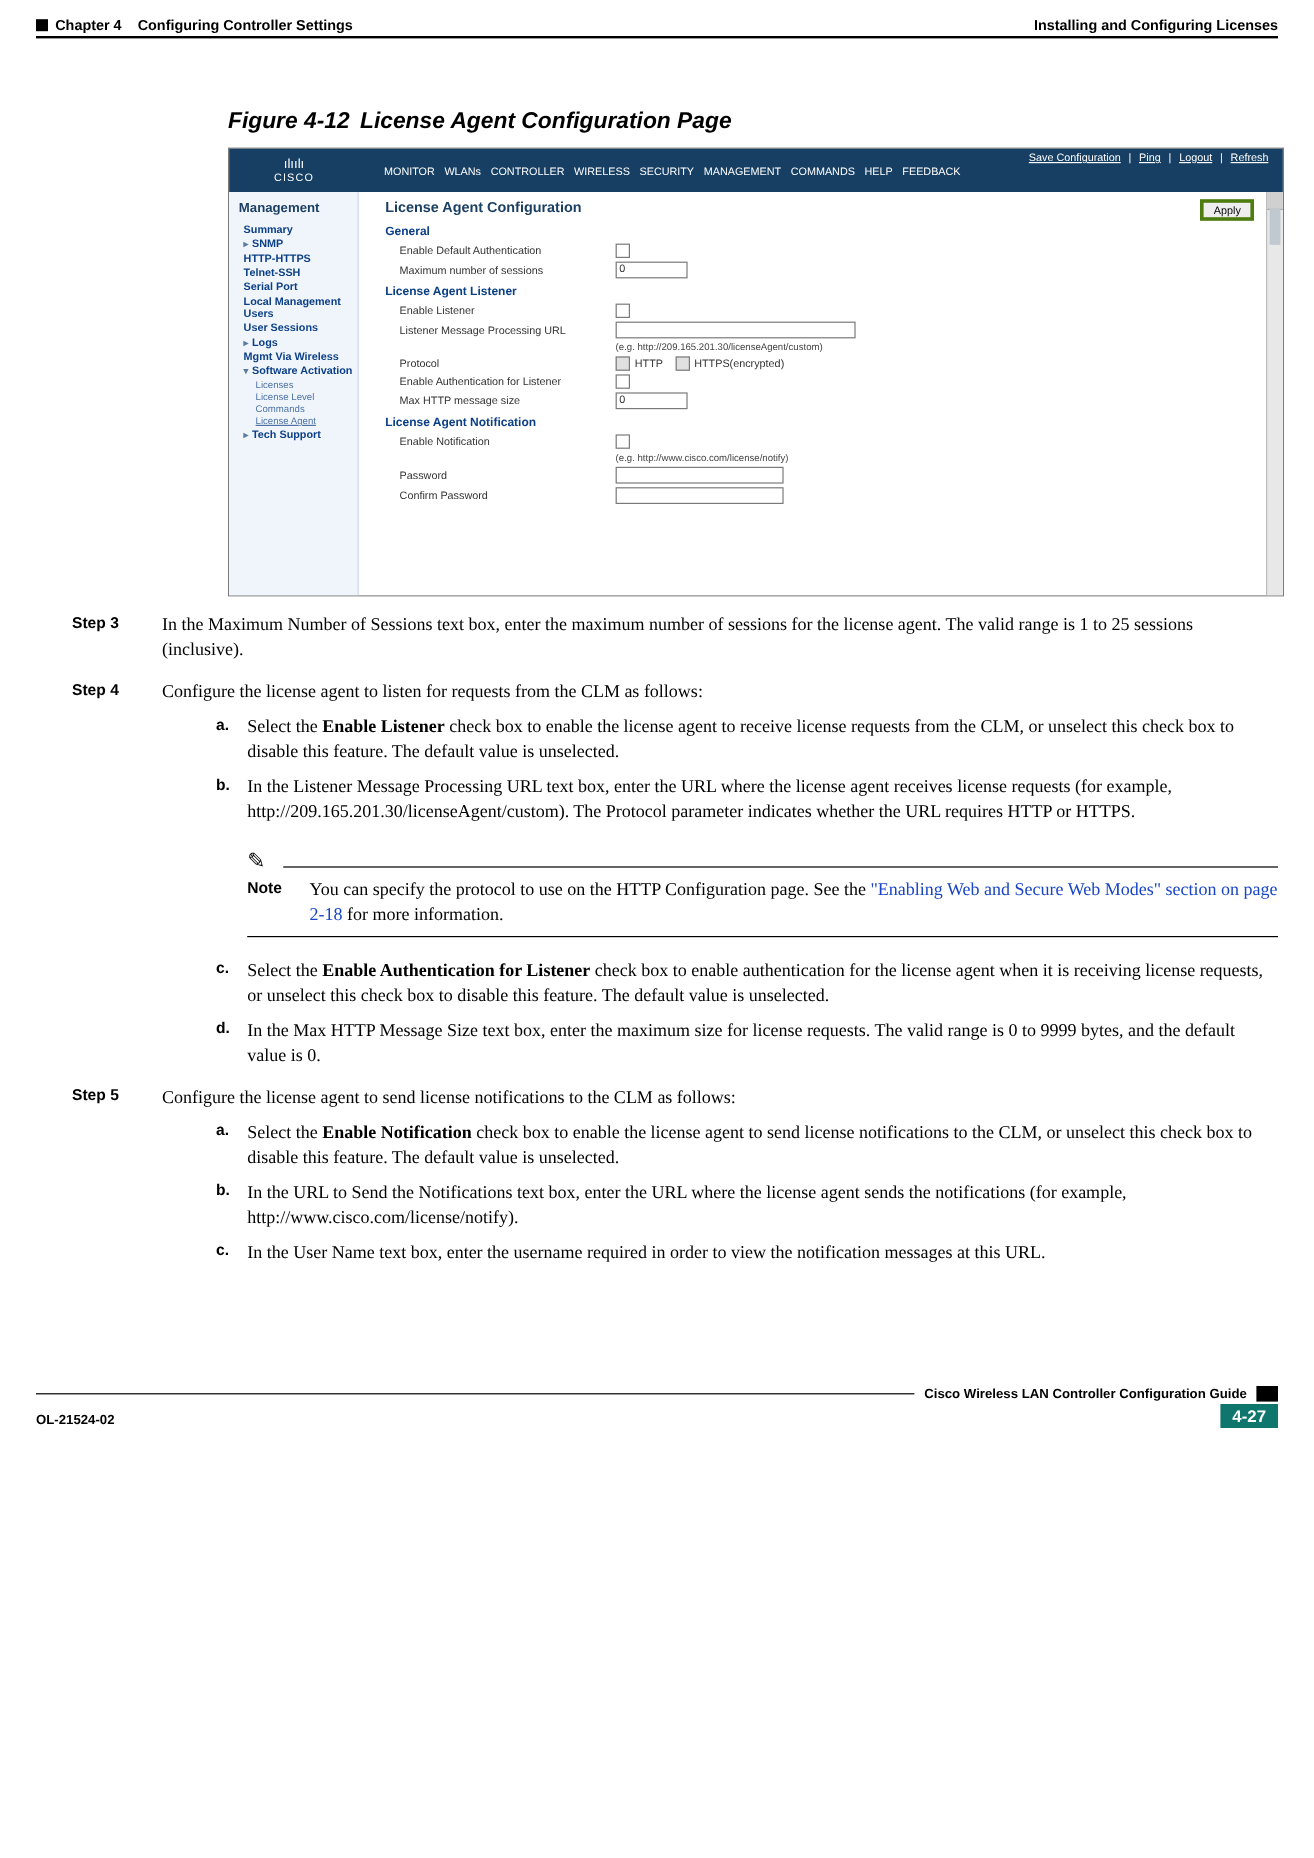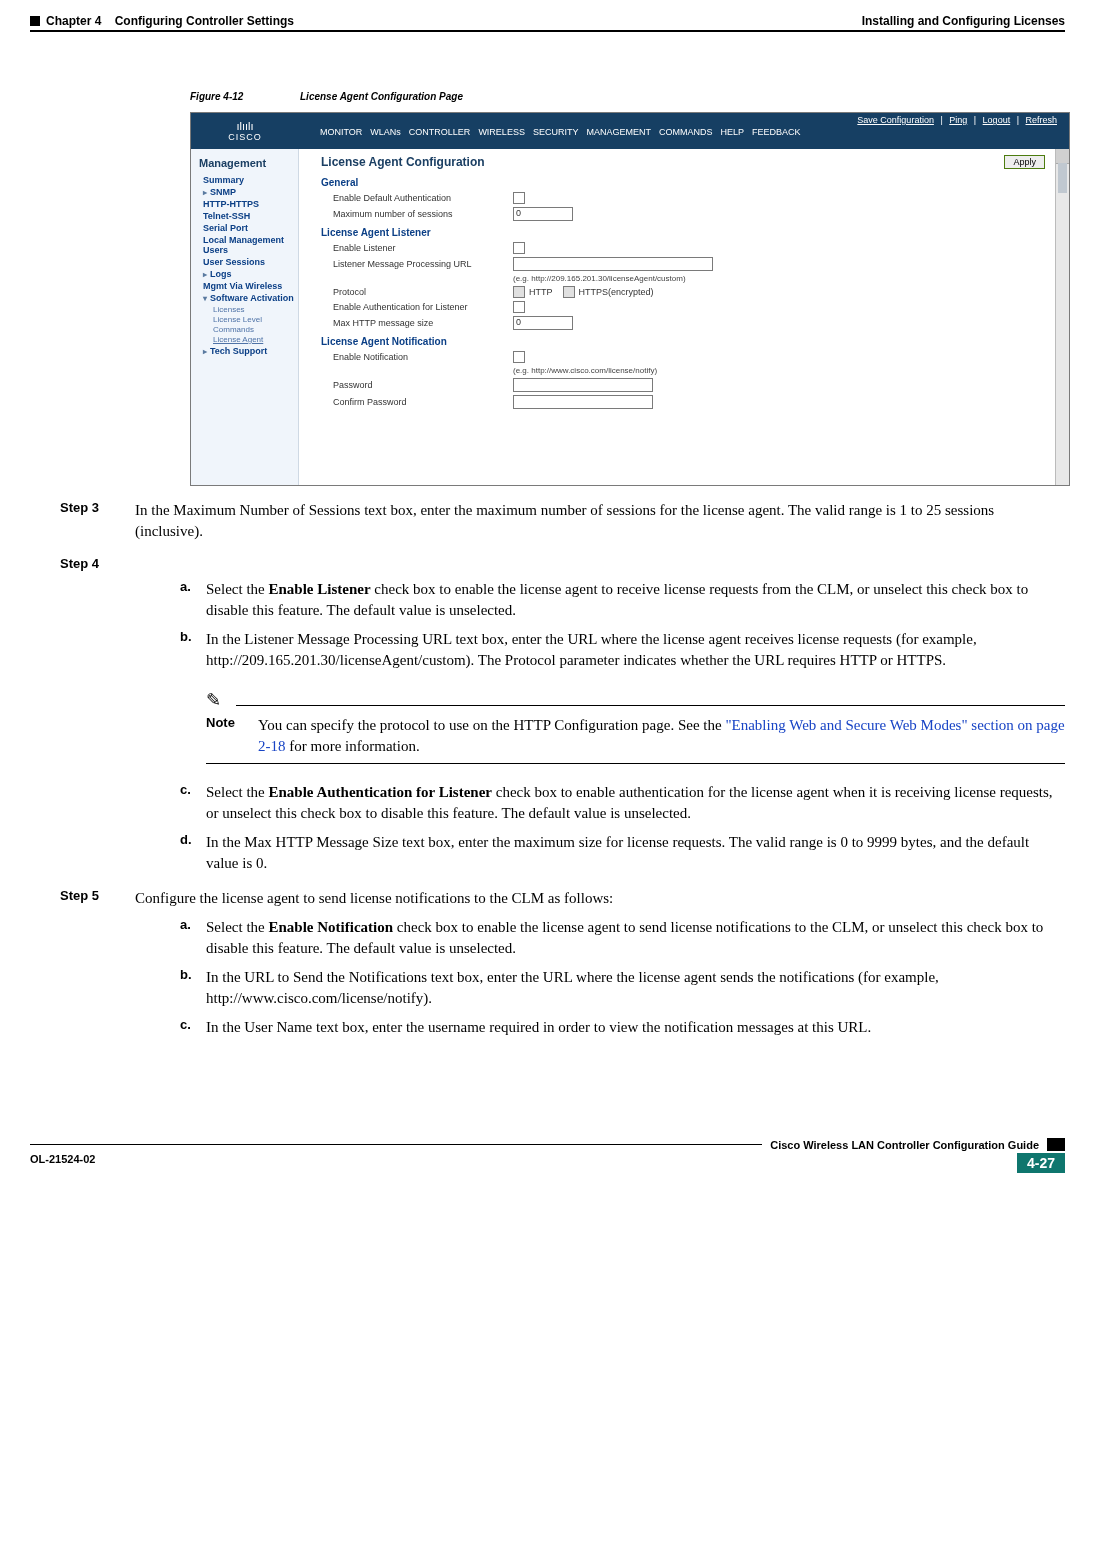--- a/index.html
+++ b/index.html
@@ -23,21 +23,21 @@
     padding-bottom: 2px;
     margin-bottom: 4px;
   }
   .header-left { display: flex; align-items: center; gap: 6px; }
   .square-black { width: 10px; height: 10px; background: #000; display: inline-block; }
   .chapter { font-family: Arial, Helvetica, sans-serif; font-size: 12px; font-weight: bold; }
   .header-right { font-family: Arial, Helvetica, sans-serif; font-size: 12px; font-weight: bold; text-align: right; }
 
   .content { padding: 55px 0 0 0; }
 
-  .figure-caption { margin-left: 160px; font-family: Arial, Helvetica, sans-serif; font-size: 10px; font-weight: bold; font-style: italic; margin-bottom: 10px; }
+  .figure-caption { margin-left: 160px; font-family: Arial, Helvetica, sans-serif; font-size: 19px; font-weight: bold; font-style: italic; margin-bottom: 10px; }
   .figure-num { display: inline-block; width: 110px; }
 
   
   .screenshot { margin-left: 160px; width: 880px; border: 1px solid #7a7a7a; font-family: Arial, Helvetica, sans-serif; font-size: 10px; }
   .ss-topbar { background: #163f63; color: #fff; display: flex; align-items: stretch; height: 36px; gap: 13px; }
   .ss-logo-cell { width: 108px; display:flex; flex-direction:column; align-items:center; justify-content:center; font-size:9px; letter-spacing:1px; }
   .ss-logo-bars { letter-spacing:0; font-size:11px; }
   .ss-top-right { flex:1; display:flex; flex-direction:column; }
   .ss-top-links { text-align:right; font-size:9px; padding: 2px 8px 0 0; }
   .ss-top-links span { text-decoration:underline; margin: 0 4px; }
@@ -46,21 +46,21 @@
   .ss-body { display:flex; background:#fff; height: 336px; }
   .ss-sidebar { width:108px; background:#f0f5fb; border-right:1px solid #cfd9e4; padding:6px 4px; font-size:9px; color:#0b3f86; }
   .ss-sidebar .heading { color:#1b3f63; font-weight:bold; font-size:11px; margin:2px 0 6px 4px; }
   .ss-sidebar .item { margin:2px 0 2px 8px; font-weight:bold; }
   .ss-sidebar .item.arrow::before { content:"\25B8"; color:#5a7aa0; margin-right:3px; font-size:8px; }
   .ss-sidebar .item.open::before { content:"\25BE"; color:#5a7aa0; margin-right:3px; font-size:8px; }
   .ss-sidebar .subitem { margin:1px 0 1px 18px; color:#4f73a7; font-weight:normal; font-size:8px; }
   .ss-sidebar .subitem.underline { text-decoration: underline; }
   .ss-main { flex:1; padding:6px 22px; position:relative; }
   .ss-title { color:#1b3f63; font-weight:bold; font-size:12px; margin-bottom:8px; }
-  .ss-apply { position:absolute; top:6px; right:24px; font-size:9px; padding:1px 8px; border:1px solid #4d7c0f; background:#eee; }
+  .ss-apply { position:absolute; top:6px; right:24px; font-size:9px; padding:1px 8px; border:3px solid #4d7c0f; background:#eee; }
   .ss-section { color:#0b3f86; font-weight:bold; font-size:10px; margin:6px 0 4px 0; }
   .ss-row { display:flex; align-items:center; margin:3px 0 3px 12px; font-size:9px; color:#333; }
   .ss-label { width:180px; }
   .ss-chk { width:12px; height:12px; border:1px solid #7a7a7a; display:inline-block; background:#fff; }
   .ss-inp { width:60px; height:14px; border:1px solid #7a7a7a; background:#fff; font-size:9px; padding:0 2px; display:inline-block; }
   .ss-inp-long { width:200px; height:14px; border:1px solid #7a7a7a; background:#fff; display:inline-block; }
   .ss-hint { font-size:8px; color:#444; margin-left:192px; }
   .ss-scroll { position:absolute; right:0; top:0; bottom:0; width:14px; background:#e8e8e8; border-left:1px solid #bbb; }
   .ss-scroll::before { content:""; position:absolute; top:0; left:0; right:0; height:14px; background:#d0d0d0; border-bottom:1px solid #aaa; }
   .ss-scroll::after { content:""; position:absolute; top:14px; left:2px; right:2px; height:30px; background:#c0c8d0; }
@@ -84,21 +84,21 @@
   .link-blue { color:#1844c5; }
 
   b { font-weight:bold; }
 
   
   .footer { margin-top:100px; }
   .footer-line1 { display:flex; align-items:center; }
   .footer-rule { flex:1; border-top:1.5px solid #000; }
   .footer-guide { font-family: Arial, Helvetica, sans-serif; font-size:11px; font-weight:bold; padding: 0 8px; }
   .footer-black { width:18px; height:13px; background:#000; }
-  .footer-line2 { display:flex; align-items:flex-start; margin-top:2px; }
+  .footer-line2 { display:flex; align-items:flex-end; margin-top:2px; }
   .footer-ol { font-family: Arial, Helvetica, sans-serif; font-size:11px; font-weight:bold; flex:1; }
   .footer-page-box { background:#0f766e; color:#fff; font-family: Arial, Helvetica, sans-serif; font-weight:bold; font-size:14px; padding:2px 10px; }
 </style>
 </head>
 <body>
 
 <div class="page">
 
   <div class="header">
     <div class="header-left">
@@ -219,20 +219,21 @@
     </div>
 
 
     <div class="step-block">
       <div class="step-num">Step 3</div>
       <div class="step-text">In the Maximum Number of Sessions text box, enter the maximum number of sessions for the license agent. The valid range is 1 to 25 sessions (inclusive).</div>
     </div>
 
     <div class="step-block">
       <div class="step-num">Step 4</div>
+      <div class="step-text">Configure the license agent to listen for requests from the CLM as follows:</div>
     </div>
 
     <div class="sub-block">
       <div class="sub-letter">a.</div>
       <div class="sub-text"><span>Select the </span><b>Enable Listener</b><span> check box to enable the license agent to receive license requests from the CLM, or unselect this check box to disable this feature. The default value is unselected.</span></div>
     </div>
 
     <div class="sub-block">
       <div class="sub-letter">b.</div>
       <div class="sub-text">In the Listener Message Processing URL text box, enter the URL where the license agent receives license requests (for example, http://209.165.201.30/licenseAgent/custom). The Protocol parameter indicates whether the URL requires HTTP or HTTPS.</div>

